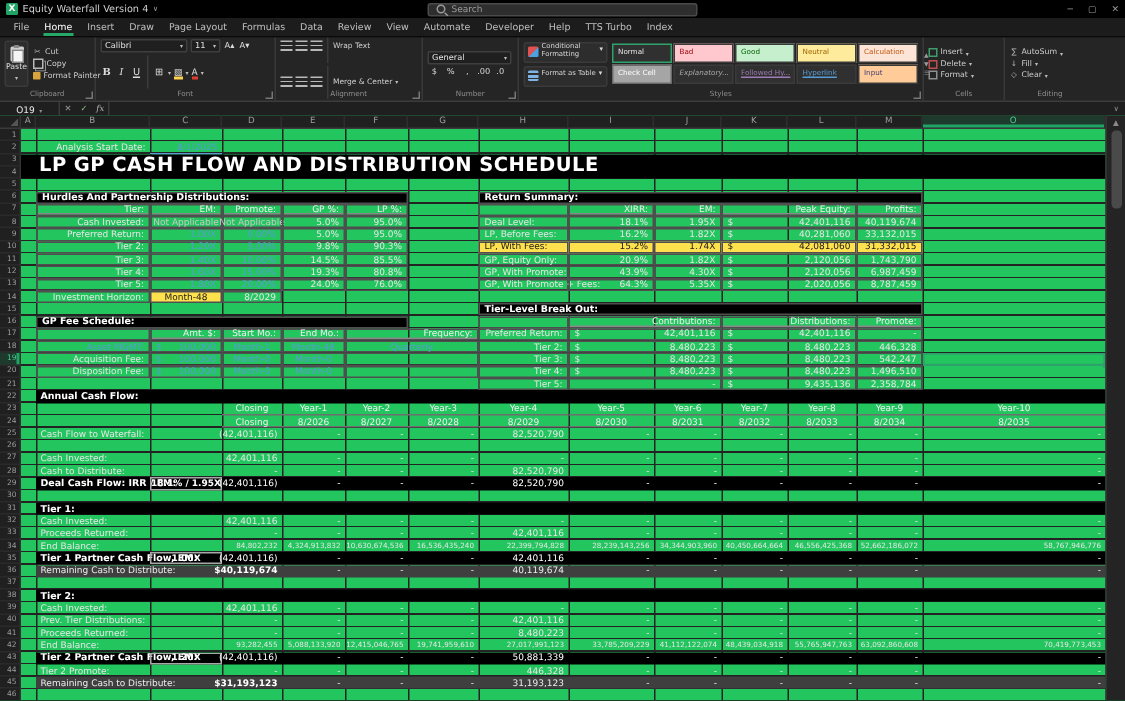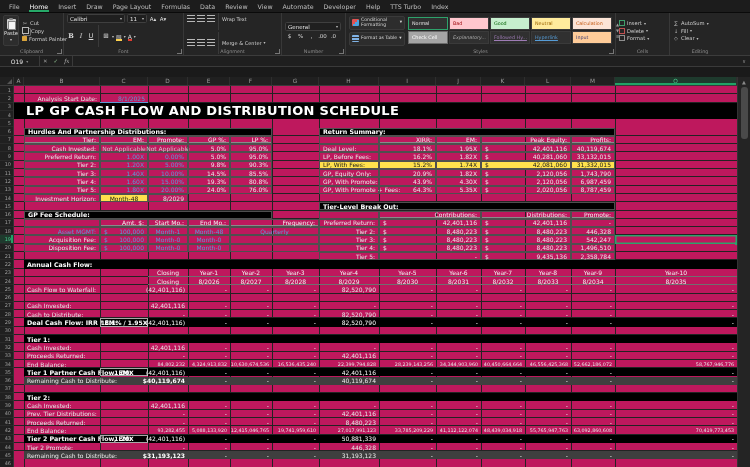--- a/index.html
+++ b/index.html
@@ -87,21 +87,21 @@
   .fbar{height:10px;background:#1f1f1f;border-bottom:1px solid #3a3a3a;display:flex;align-items:center;}
   .namebox{width:40px;height:100%;border-right:1px solid #3a3a3a;display:flex;align-items:center;
            justify-content:center;gap:3px;font-size:6px;color:#e8e8e8;box-sizing:border-box;}
   .nbcaret{font-size:4px;color:#8f8f8f;}
   .fico{font-size:5.5px;color:#9a9a9a;padding:0 3px;}
   .fico.ok{color:#8fbf8f;}
   .fico.fx{font-family:"DejaVu Serif",serif;font-style:italic;color:#b8b8b8;}
   .finput{flex:1;height:100%;border-left:1px solid #3a3a3a;background:#1f1f1f;}
   .fexp{font-size:5px;color:#8f8f8f;padding:0 4px;}
   
-  .gridwrap{position:absolute;top:77px;left:0;right:0;bottom:0;background:#be185d;padding-left:32px;}
+  .gridwrap{position:absolute;top:77px;left:0;right:0;bottom:0;background:#22c55e;padding-left:32px;}
   .colheads{position:absolute;top:0;left:0;height:9px;width:737px;background:#202020;
             border-bottom:1px solid #3a3a3a;display:flex;box-sizing:border-box;}
   .corner{width:14px;height:100%;border-right:1px solid #333;position:relative;box-sizing:border-box;flex:0 0 auto;}
   .corner::after{content:"";position:absolute;right:1px;bottom:1px;border-style:solid;
                  border-width:0 0 5px 5px;border-color:transparent transparent #555 transparent;}
   .chead{height:100%;font-size:5.8px;color:#9d9d9d;display:flex;align-items:center;justify-content:center;
          border-right:1px solid #2e2e2e;box-sizing:border-box;flex:0 0 auto;}
   .chead.selhead{background:#1e3a2d;color:#4acb8e;box-shadow:inset 0 -2px 0 #21a366;}
   .rowheads{position:absolute;top:9px;left:0;width:14px;bottom:0;background:#202020;border-right:1px solid #333;box-sizing:border-box;}
   .rhead{position:absolute;left:0;width:100%;font-size:5px;color:#9d9d9d;display:flex;align-items:center;
@@ -148,20 +148,36 @@
   .vscroll{position:absolute;top:0;right:0;width:13px;bottom:0;background:#242424;border-left:1px solid #333;
            box-sizing:border-box;display:flex;flex-direction:column;align-items:center;}
   .sarr{font-size:5px;color:#8a8a8a;padding:2px 0 1px 0;}
   .sthumb{width:7px;height:52px;background:#4a4a4a;border-radius:3px;margin-top:1px;}
 </style>
 </head>
 <body>
 
 <div class="app">
 
+  <div class="titlebar">
+    <div class="tleft">
+      <div class="logo">X</div>
+      <span class="ttitle">Equity Waterfall Version 4</span>
+      <span class="tcaret">∨</span>
+    </div>
+    <div class="search">
+      <span class="mag"></span>
+      <span class="stext">Search</span>
+    </div>
+    <div class="tright">
+      <span>─</span>
+      <span>▢</span>
+      <span>✕</span>
+    </div>
+  </div>
 
   <div class="menubar">
     <div class="mtabs">
         <div class="mtab">File</div>
         <div class="mtab active">Home</div>
         <div class="mtab">Insert</div>
         <div class="mtab">Draw</div>
         <div class="mtab">Page Layout</div>
         <div class="mtab">Formulas</div>
         <div class="mtab">Data</div>

